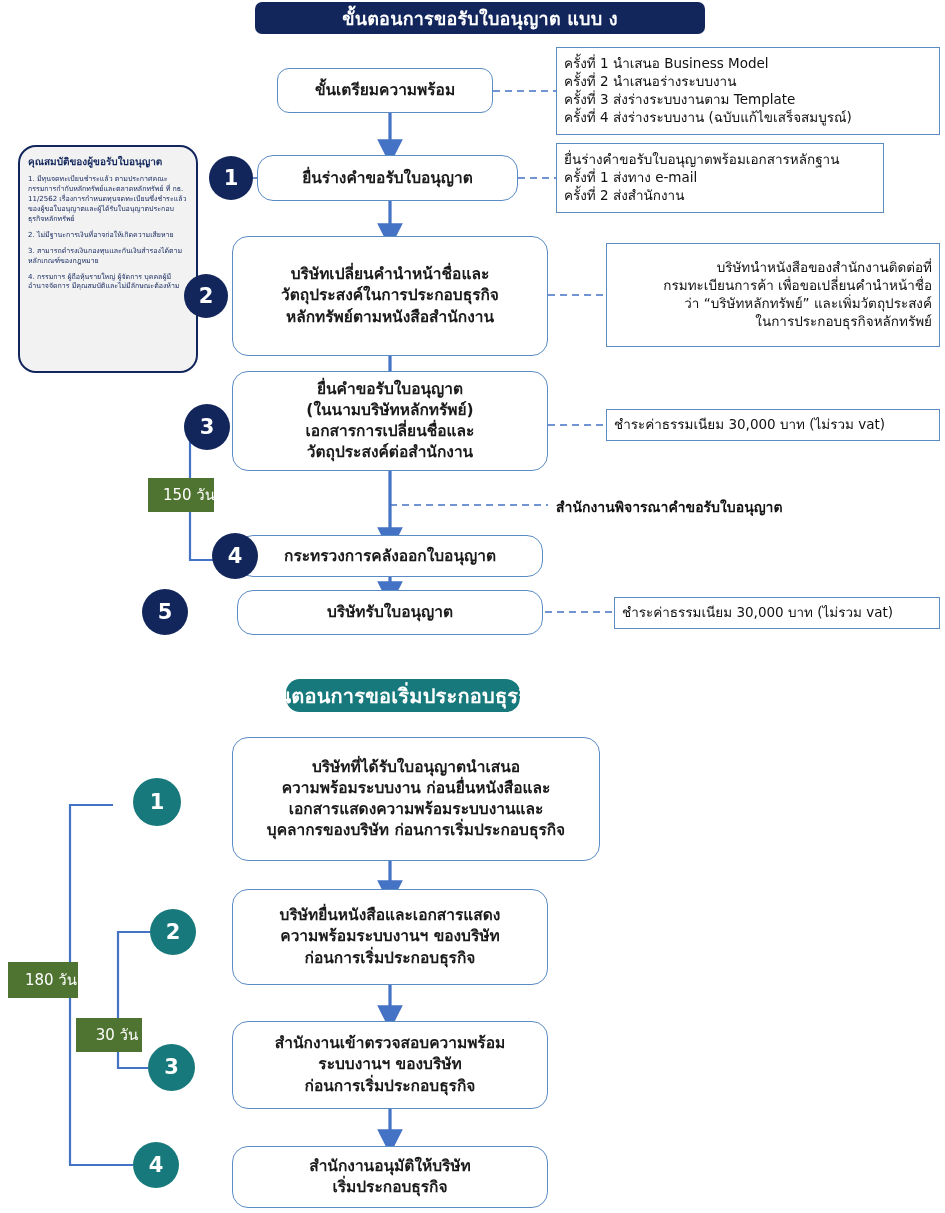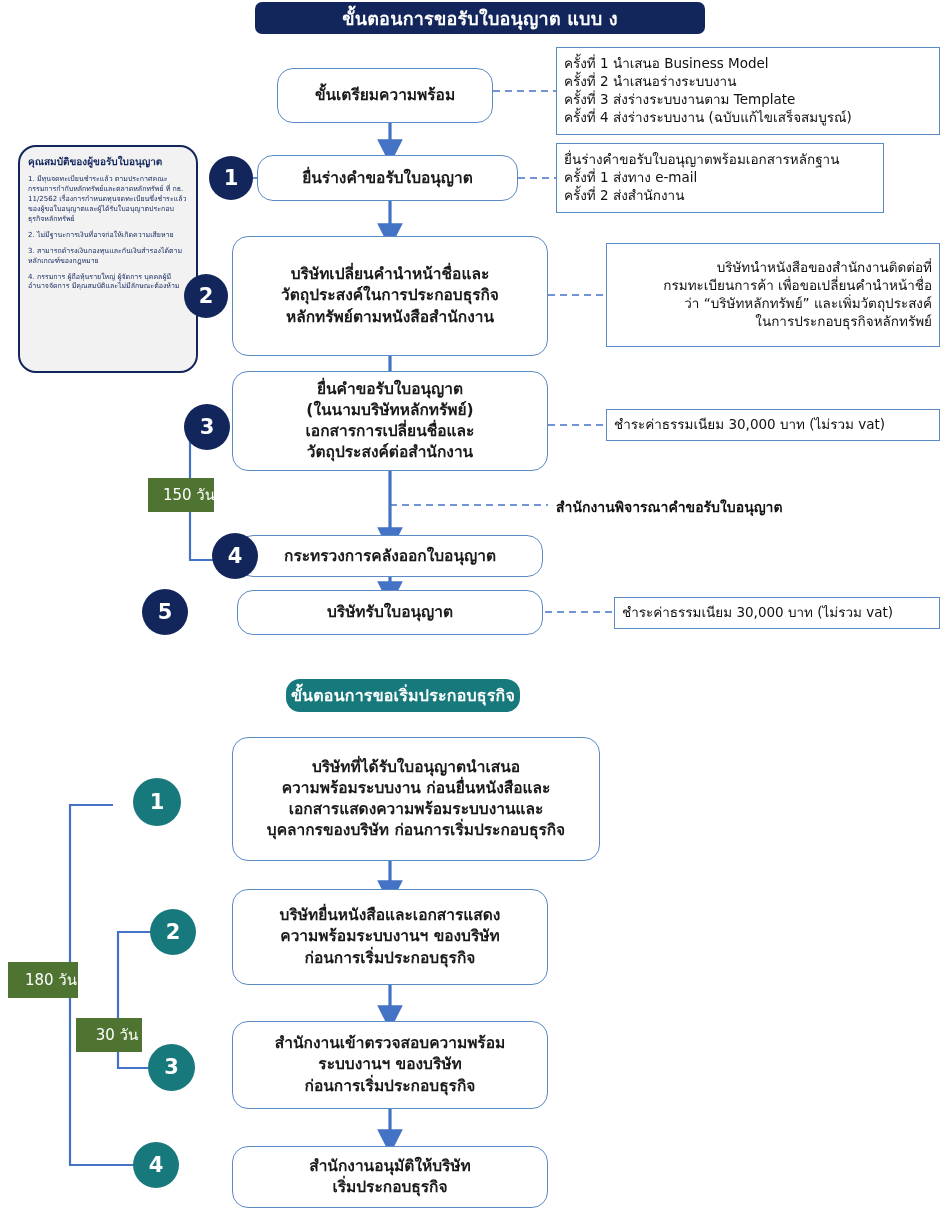--- a/index.html
+++ b/index.html
@@ -33,21 +33,21 @@
     white-space: nowrap;
   }
   .banner-navy {
     background: #12265c;
     border-radius: 7px;
     font-size: 18px;
   }
   .banner-teal {
     background: #17797c;
     border-radius: 14px;
-    font-size: 16px;
+    font-size: 20px;
   }
 
   
   .pbox {
     border: 1.3px solid #5b8bc4;
     border-radius: 16px;
     background: #ffffff;
     display: flex;
     align-items: center;
     justify-content: center;
@@ -174,21 +174,21 @@
   <div class="abs banner banner-navy" style="left:255px; top:2px; width:450px; height:32px;">ขั้นตอนการขอรับใบอนุญาต แบบ ง</div>
 
   <div class="abs qual" style="left:18px; top:145px; width:180px; height:228px;">
     <div class="qual-title">คุณสมบัติของผู้ขอรับใบอนุญาต</div>
     <div class="qual-item">1. มีทุนจดทะเบียนชำระแล้ว ตามประกาศคณะกรรมการกำกับหลักทรัพย์และตลาดหลักทรัพย์ ที่ กธ. 11/2562 เรื่องการกำหนดทุนจดทะเบียนซึ่งชำระแล้วของผู้ขอใบอนุญาตและผู้ได้รับใบอนุญาตประกอบธุรกิจหลักทรัพย์</div>
     <div class="qual-item">2. ไม่มีฐานะการเงินที่อาจก่อให้เกิดความเสียหาย</div>
     <div class="qual-item">3. สามารถดำรงเงินกองทุนและกันเงินสำรองได้ตามหลักเกณฑ์ของกฎหมาย</div>
     <div class="qual-item">4. กรรมการ ผู้ถือหุ้นรายใหญ่ ผู้จัดการ บุคคลผู้มีอำนาจจัดการ มีคุณสมบัติและไม่มีลักษณะต้องห้าม</div>
   </div>
 
-  <div class="abs pbox" style="left:277px; top:68px; width:216px; height:55px;">ขั้นเตรียมความพร้อม</div>
+  <div class="abs pbox" style="left:277px; top:68px; width:216px; height:45px;border-radius:12px;">ขั้นเตรียมความพร้อม</div>
 
   <div class="abs pbox" style="left:257px; top:155px; width:261px; height:46px;">ยื่นร่างคำขอรับใบอนุญาต</div>
 
   <div class="abs pbox multi" style="left:232px; top:236px; width:316px; height:120px; flex-direction:column;">
     <div>บริษัทเปลี่ยนคำนำหน้าชื่อและ</div>
     <div>วัตถุประสงค์ในการประกอบธุรกิจ</div>
     <div>หลักทรัพย์ตามหนังสือสำนักงาน</div>
   </div>
 
   <div class="abs pbox multi" style="left:232px; top:371px; width:316px; height:100px; flex-direction:column;border-radius:16px;">

